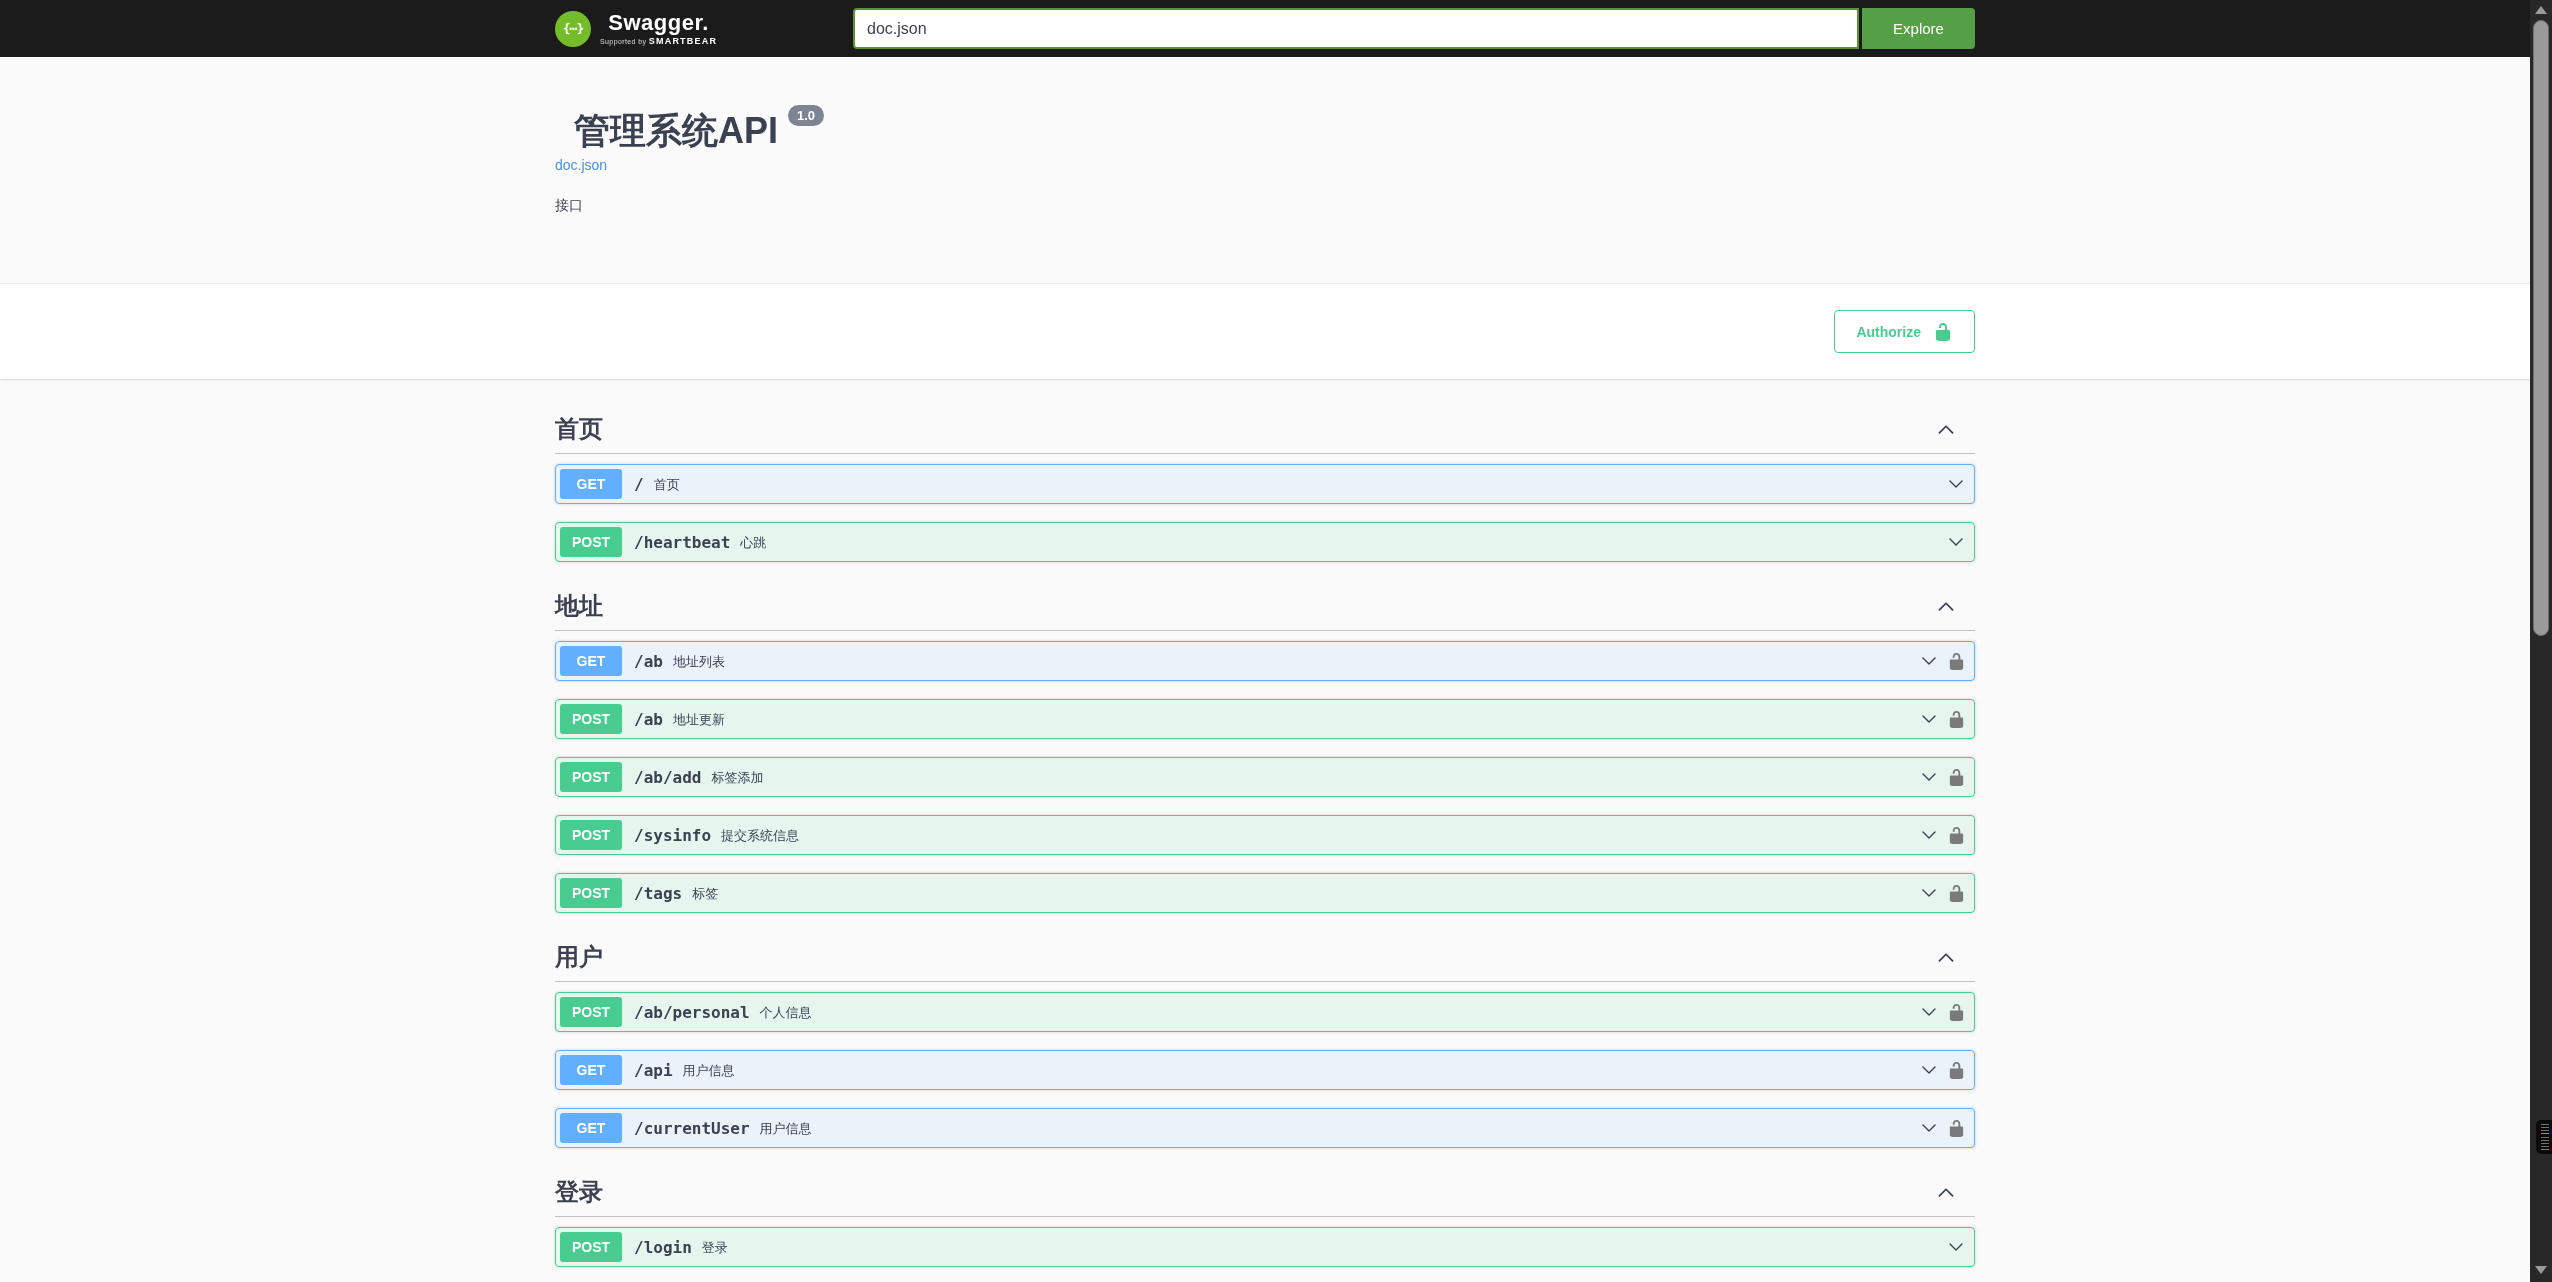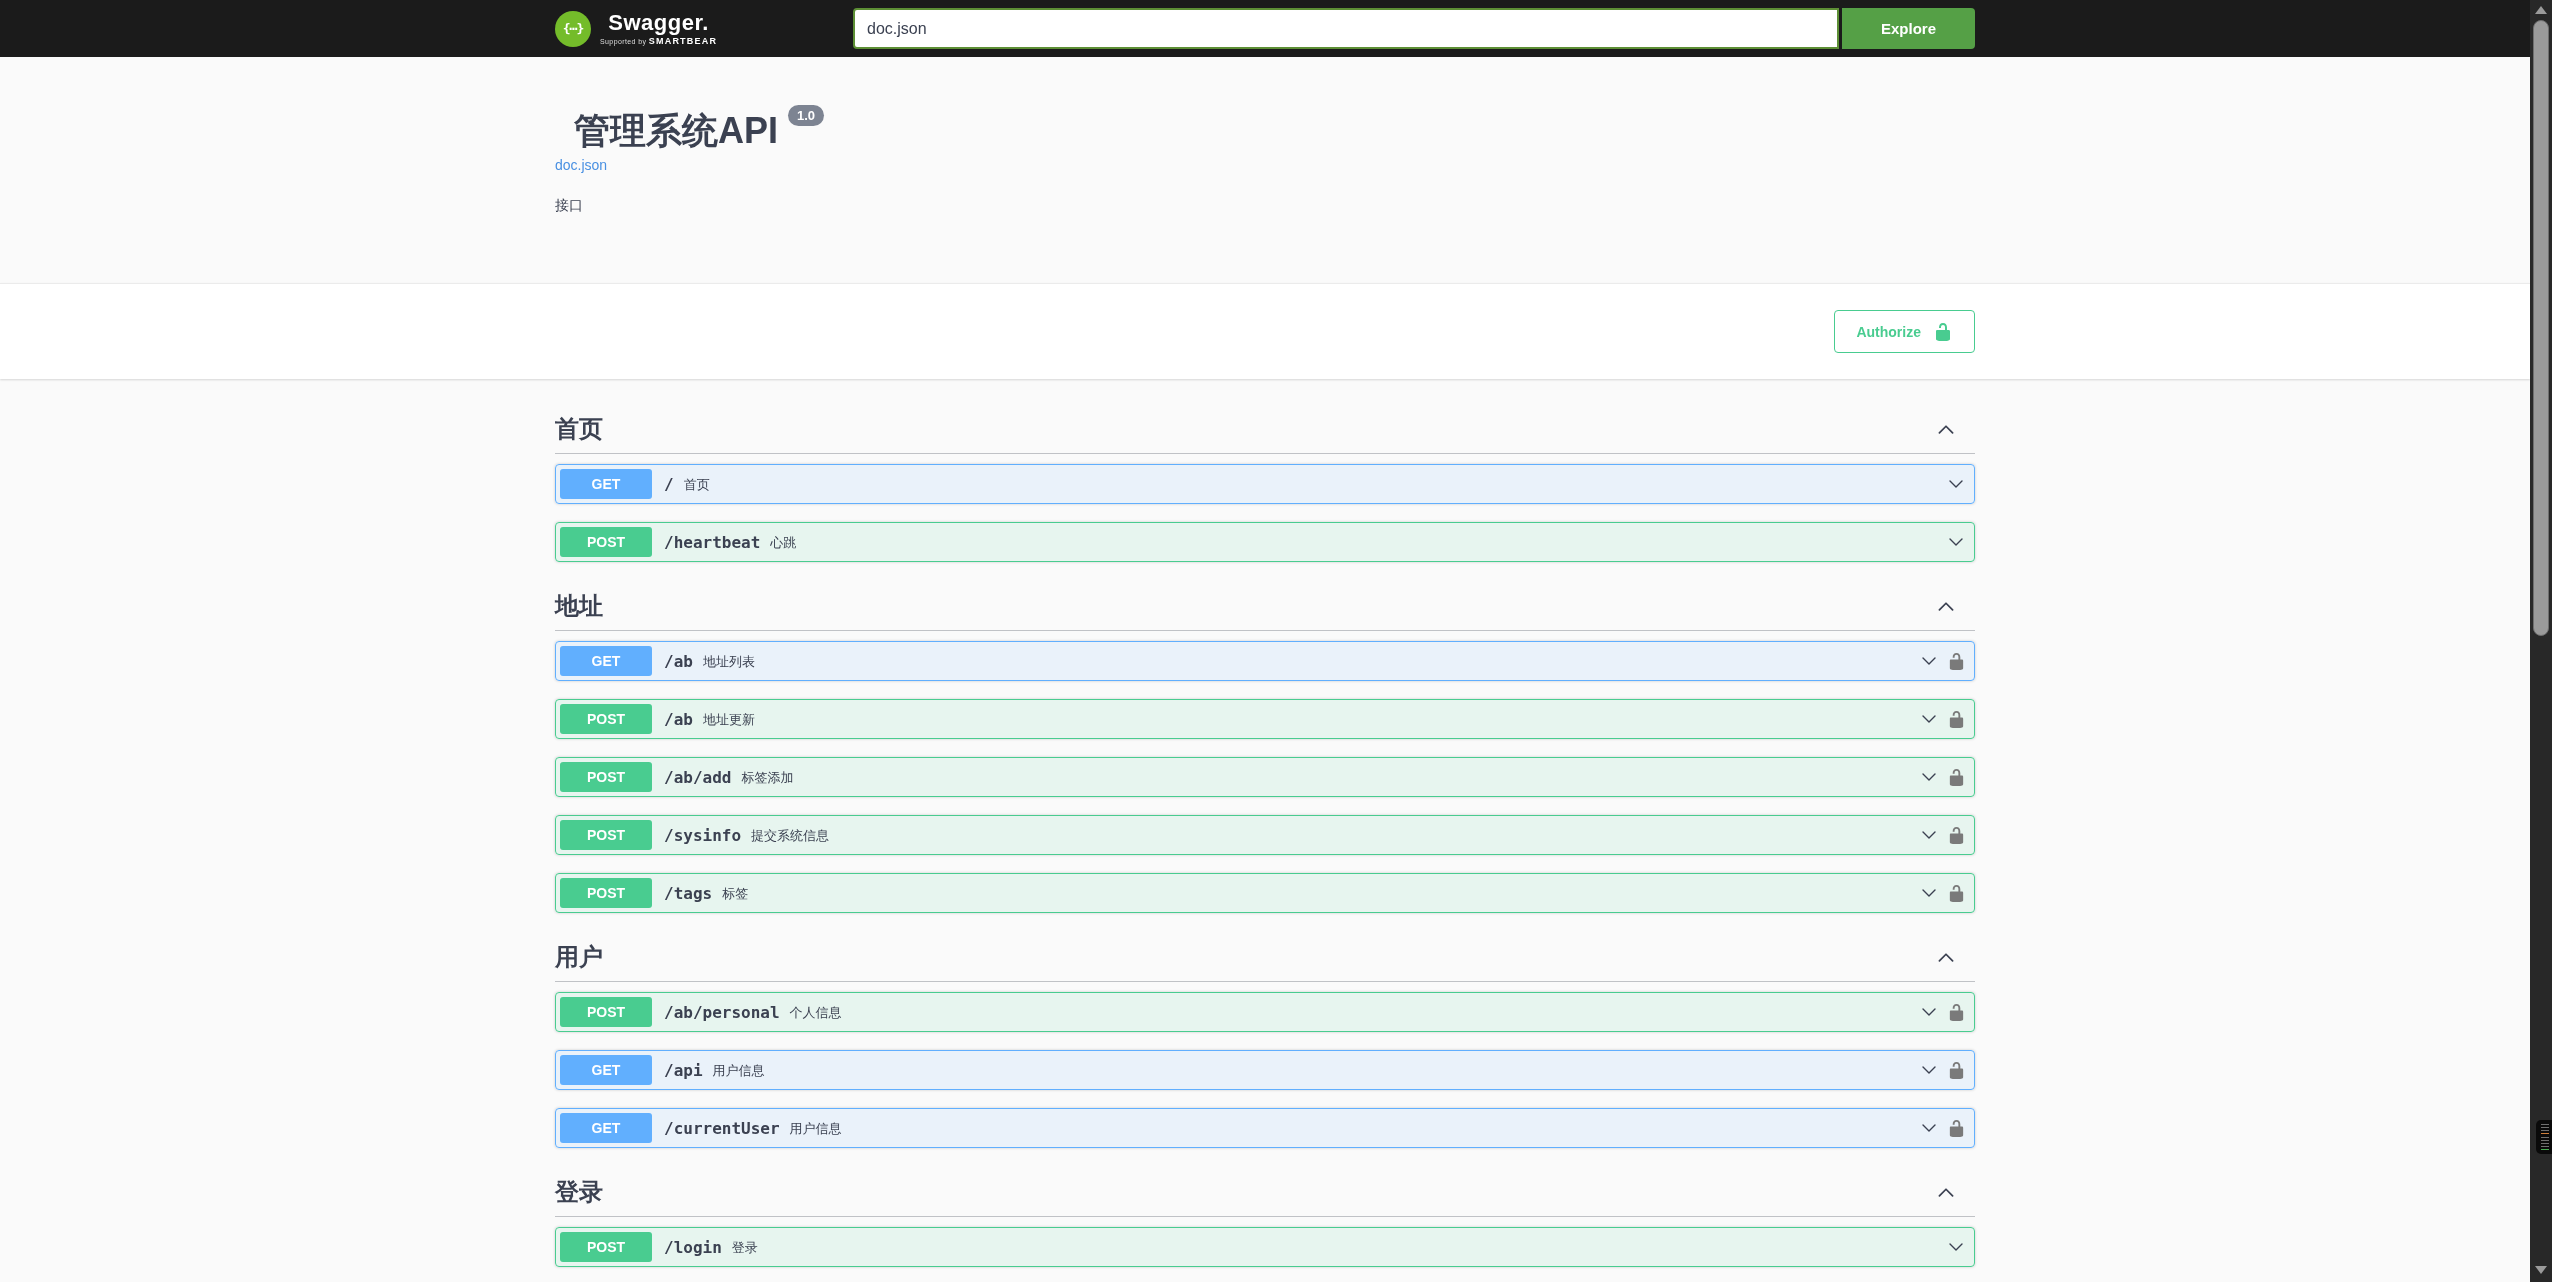--- a/index.html
+++ b/index.html
@@ -29,22 +29,22 @@
   .logo-title { color: #fff; font-size: 22px; font-weight: bold; letter-spacing: 0.5px; }
   .logo-sub { margin-top: 3px; color: #dedede; font-size: 7px; letter-spacing: 0.4px; }
   .logo-sub b { font-size: 9px; letter-spacing: 1.2px; color: #fff; }
   .search-form { margin-left: auto; display: flex; gap: 3px; width: 1122px; }
   .search-input {
     flex: 1; height: 41px; border: 2px solid #5d8f35; border-radius: 4px 0 0 4px;
     font-family: "Liberation Sans", sans-serif; font-size: 16px; color: #3b4151;
     padding: 0 12px; outline: none; background: #fff;
   }
   .explore-btn {
-    width: 133px; height: 41px; border: none; border-radius: 0 4px 4px 0;
-    background: #55a046; color: #fff; font-size: 15px; font-weight: bold;
+    width: 113px; height: 41px; border: none; border-radius: 0 4px 4px 0;
+    background: #55a046; color: #fff; font-size: 15px; font-weight: normal;
     font-family: "Liberation Sans", sans-serif; cursor: pointer;
   }
 
   
   .info-section { height: 226px; padding-top: 54px; }
   .api-title { font-size: 36px; font-weight: bold; color: #3b4151; line-height: 40px; display: inline; margin-left: 19px; }
   .version-badge {
     display: inline-block; background: #7d8492; color: #fff;
     font-size: 13px; font-weight: bold; padding: 3px 9px; border-radius: 57px;
     margin-left: 10px; vertical-align: top; position: relative; top: -6px;
@@ -81,21 +81,21 @@
     padding: 6px 18px 10px 0;
     border-bottom: 1px solid rgba(59,65,81,.3);
     margin-bottom: 10px; cursor: pointer;
   }
   .tag-arrow { margin-left: auto; background: none; border: none; cursor: pointer; padding: 0; display: flex; }
   .opblock { border-radius: 4px; margin-bottom: 18px; box-shadow: 0 0 3px rgba(0,0,0,.19); }
   .opblock-get  { border: 1px solid #61affe; background: rgba(97,175,254,.1); }
   .opblock-post { border: 1px solid #49cc90; background: rgba(73,204,144,.1); }
   .opblock-summary { display: flex; align-items: center; padding: 4px; cursor: pointer; }
   .opblock-method {
-    width: 92px; text-align: center; padding: 7px 0;
+    width: 62px; text-align: center; padding: 7px 0;
     border-radius: 3px; color: #fff; font-size: 14px; font-weight: bold;
     font-family: "Liberation Sans", sans-serif; flex: 0 0 auto;
   }
   .opblock-get  .opblock-method { background: #61affe; }
   .opblock-post .opblock-method { background: #49cc90; }
   .opblock-path {
     font-family: "DejaVu Sans Mono", monospace; font-size: 16px; font-weight: bold;
     color: #3b4151; padding: 0 10px 0 12px; flex: 0 0 auto;
   }
   .opblock-desc { font-size: 13px; color: #3b4151; flex: 1 1 auto; padding-top: 1px; }

